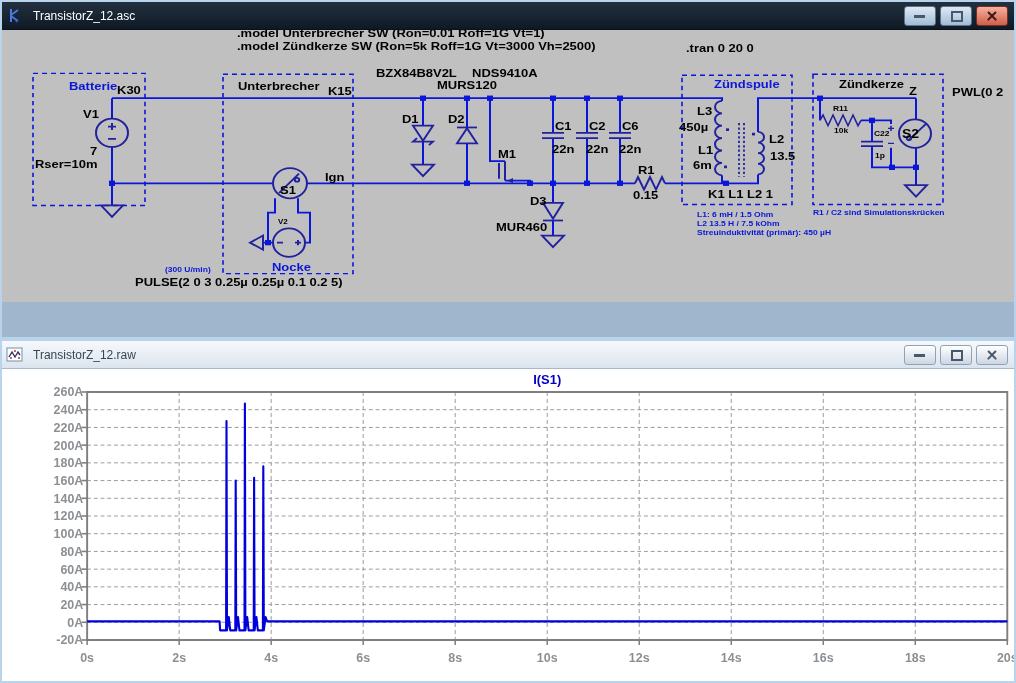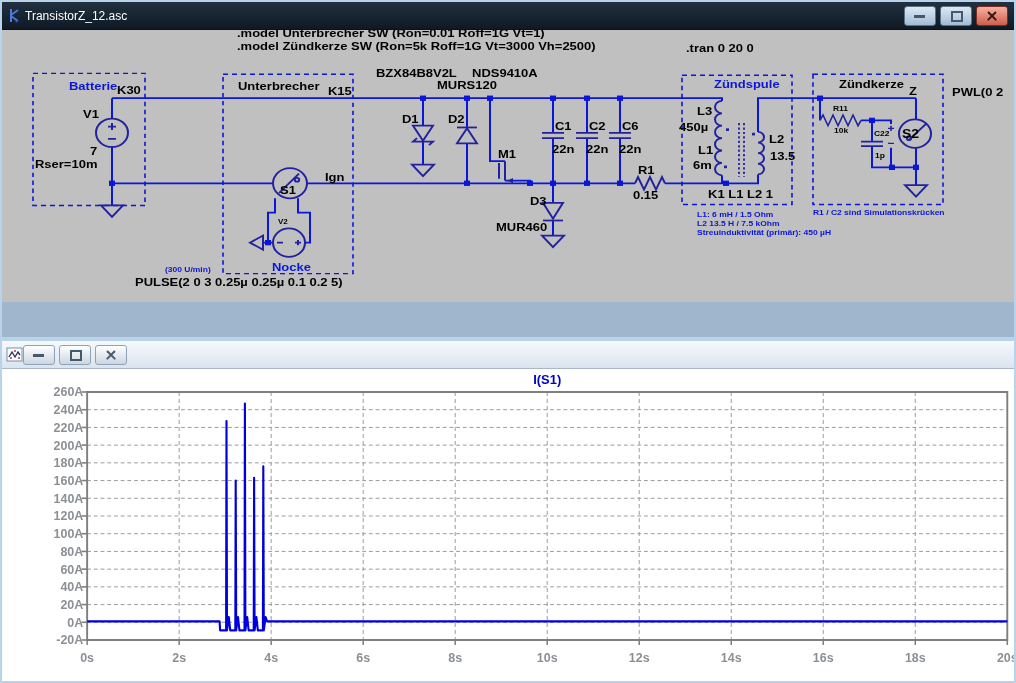--- a/index.html
+++ b/index.html
@@ -4,21 +4,21 @@
 <style>
   html,body{margin:0;padding:0;background:#888;}
   .stage{position:relative;width:1016px;height:683px;overflow:hidden;
          font-family:"Liberation Sans",sans-serif;background:#9fb6cc;}
   .window{position:absolute;left:0;width:1016px;border:2px solid #b9d3ea;box-sizing:border-box;}
   .win-top{top:0;height:339px;}
   .win-bottom{top:339px;height:344px;}
   .titlebar{height:28px;display:flex;align-items:center;padding:0 4px;box-sizing:border-box;}
   .titlebar.active{background:linear-gradient(#223140,#0e1924);border-bottom:1px solid #08121c;}
   .titlebar.inactive{background:linear-gradient(#f6f9fc,#dbe4ee);border-bottom:1px solid #aab8c6;}
-  .title-text{flex:1;font-size:12px;margin-left:2px;white-space:nowrap;}
+  .title-text{flex:1;font-size:12px;margin-left:10px;white-space:nowrap;}
   .titlebar.active .title-text{color:#ffffff;}
   .titlebar.inactive .title-text{color:#3a4450;}
   .app-icon{width:17px;height:17px;display:inline-block;}
   .win-buttons{display:flex;gap:4px;margin-right:2px;}
   .winbtn{position:relative;width:30px;height:18px;border-radius:3px;display:inline-block;}
   .winbtn.lightbtn{background:linear-gradient(#ffffff,#ccd6e2);border:1px solid #8fa3b8;}
   .winbtn.darkbtn{background:linear-gradient(#dce9f6,#a3bcd4);border:1px solid #5a7188;}
   .winbtn.closebtn{background:linear-gradient(#f5b0a0,#cf5f4a);border:1px solid #7e2c20;}
   .glyph-min{position:absolute;left:9px;top:8px;width:11px;height:3px;background:#46596c;}
   .glyph-rest{position:absolute;left:10px;top:4px;width:8px;height:7px;border:2px solid #46596c;background:transparent;}
@@ -286,20 +286,21 @@
     <div class="titlebar inactive">
       <span class="app-icon">
         <svg viewBox="0 0 17 17" width="17" height="17">
           <rect x="1" y="2" width="15" height="13" fill="#ffffff" stroke="#7090b0" stroke-width="1"></rect>
           <polyline points="3,11 6,6 9,11 12,6 14,9" fill="none" stroke="#303060" stroke-width="1.4"></polyline>
           <circle cx="5" cy="12" r="1" fill="#c03030"></circle>
             <circle cx="9" cy="5" r="1" fill="#c03030"></circle>
             <circle cx="13" cy="12" r="1" fill="#c03030"></circle>
         </svg>
       </span>
+      <span class="title-text">TransistorZ_12.raw</span>
       <span class="win-buttons">
         <span class="winbtn lightbtn">
             <span class="glyph-min"></span>
           </span>
         <span class="winbtn lightbtn">
             <span class="glyph-rest"></span>
           </span>
         <span class="winbtn lightbtn">
             <span class="glyph-x1"></span>
             <span class="glyph-x2"></span>

